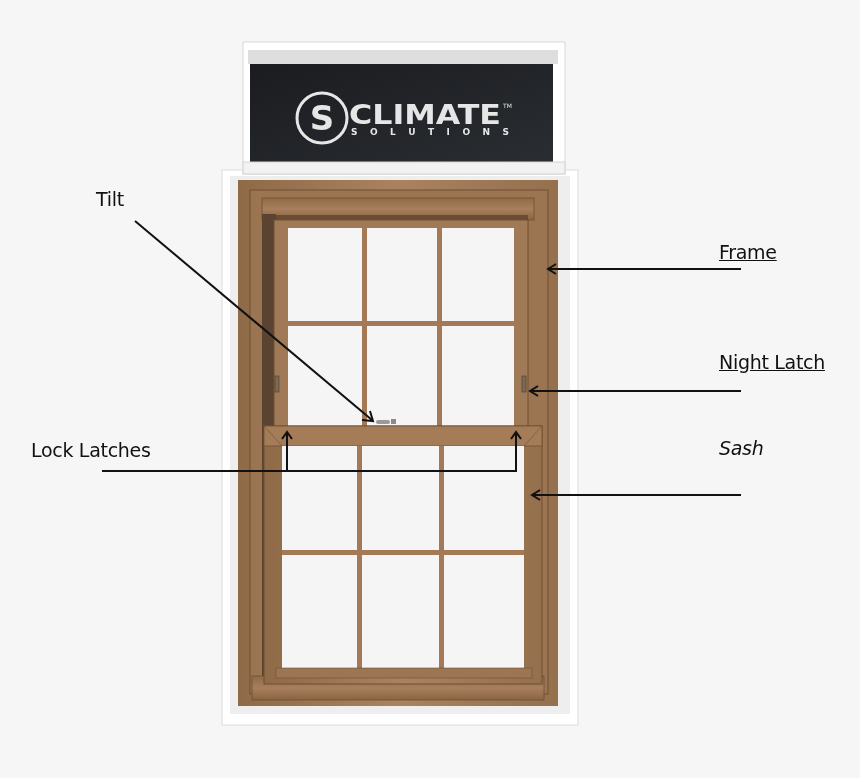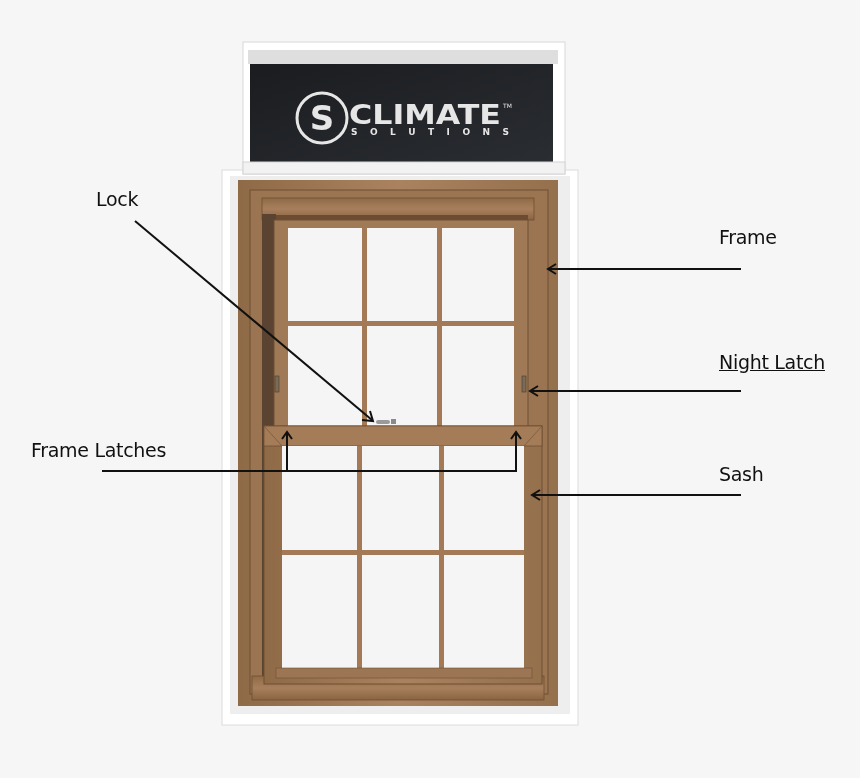--- a/index.html
+++ b/index.html
@@ -102,17 +102,17 @@
     <polyline points="556,264 548,269 556,274"></polyline>
 
     <line x1="741" y1="391" x2="530" y2="391"></line>
     <polyline points="538,386 530,391 538,396"></polyline>
 
     <line x1="741" y1="495" x2="532" y2="495"></line>
     <polyline points="540,490 532,495 540,500"></polyline>
   </g>
 </svg>
 
-<div class="label" style="left:96px; top:188px;">Lock</div>
-<div class="label" style="left:31px; top:439px;">Frame Latches</div>
-<div class="label" style="left:719px; top:226px;">Frame</div>
+<div class="label" style="left:96px; top:188px;">Tilt</div>
+<div class="label" style="left:31px; top:439px;">Lock Latches</div>
+<div class="label" style="left:719px; top:241px;text-decoration:underline;">Frame</div>
 <div class="label" style="left:719px; top:351px;text-decoration:underline;">Night Latch</div>
-<div class="label" style="left:719px; top:463px;">Sash</div>
+<div class="label" style="left:719px; top:437px;font-style:italic;">Sash</div>
 
 </body></html>

